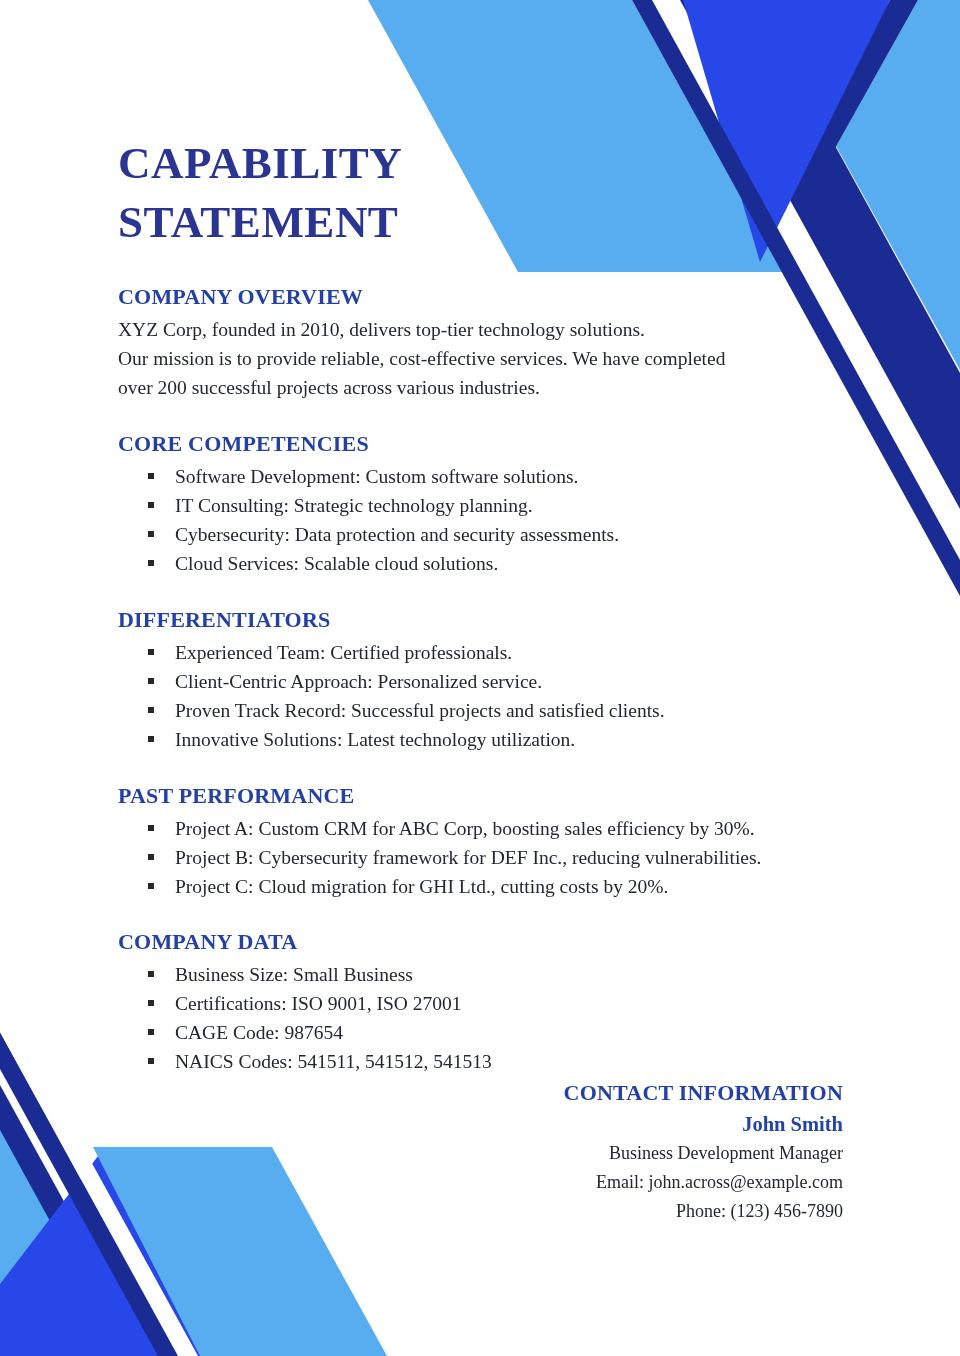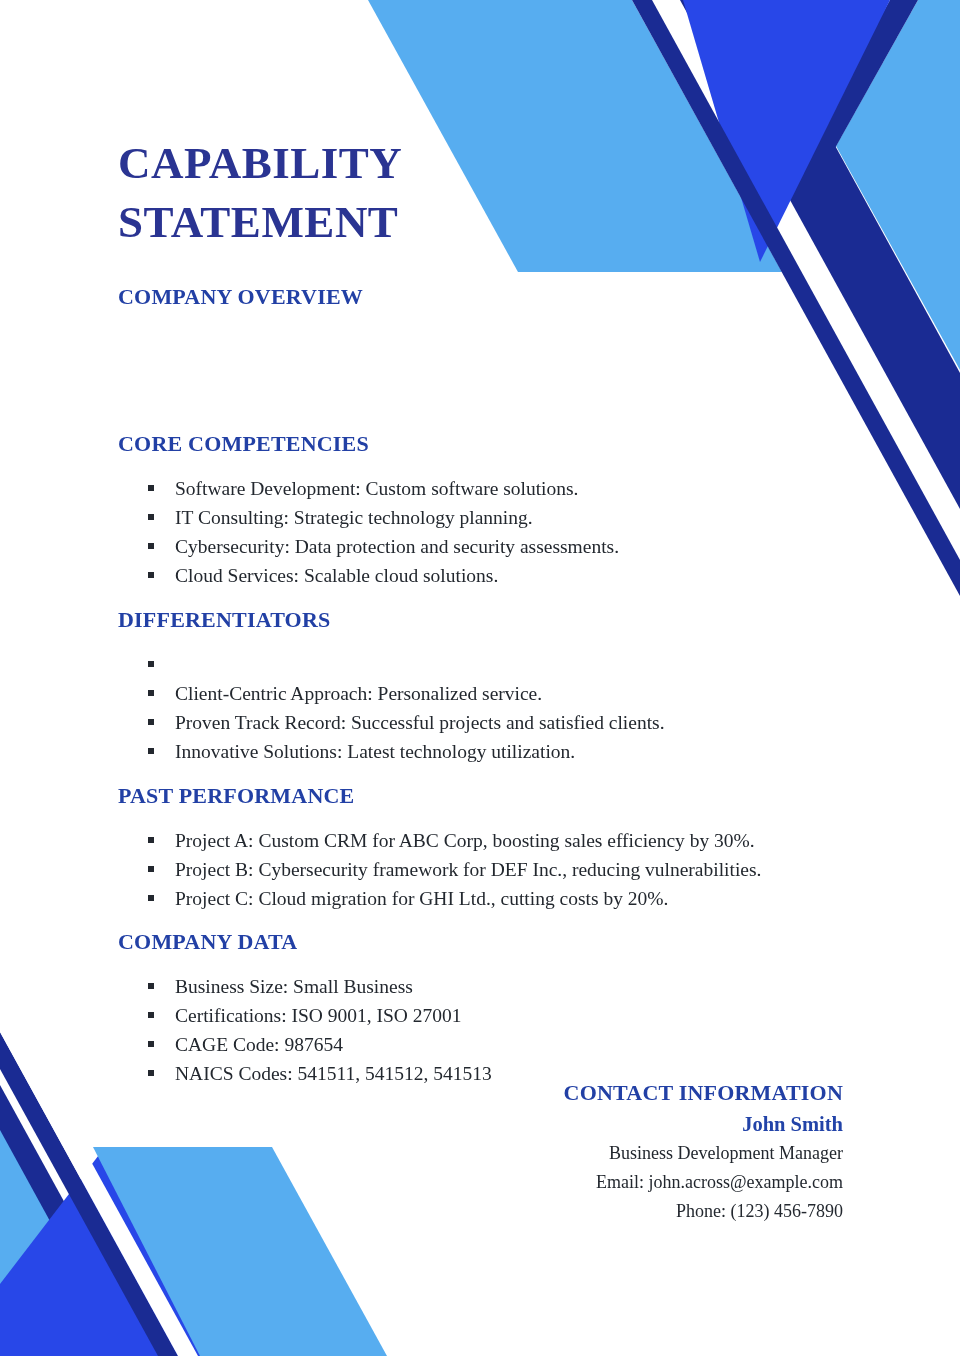--- a/index.html
+++ b/index.html
@@ -41,21 +41,21 @@
   .sec h2{
     color:var(--heading-text);
     font-size:22px;font-weight:700;line-height:28px;
     letter-spacing:.2px;
   }
   .para{margin-top:4px;}
   .pline{
     color:var(--body-text);
     font-size:19.5px;line-height:29px;white-space:nowrap;
   }
-  .blist{list-style:none;margin-top:16px;}
+  .blist{list-style:none;margin-top:4px;}
   .blist li{
     display:flex;align-items:flex-start;
     height:29px;line-height:29px;
   }
   .bullet-marker{
     flex:0 0 auto;
     width:6px;height:6px;margin:11px 21px 0 30px;
     background:var(--body-text);
   }
   .btext{
@@ -111,20 +111,25 @@
     </g>
   </svg>
 
   <header class="title-block">
     <div>CAPABILITY</div>
     <div>STATEMENT</div>
   </header>
 
   <section class="sec sec-overview">
     <h2>COMPANY OVERVIEW</h2>
+    <div class="para">
+      <div class="pline">XYZ Corp, founded in 2010, delivers top-tier technology solutions.</div>
+      <div class="pline">Our mission is to provide reliable, cost-effective services. We have completed</div>
+      <div class="pline">over 200 successful projects across various industries.</div>
+    </div>
   </section>
 
   <section class="sec sec-competencies">
     <h2>CORE COMPETENCIES</h2>
     <ul class="blist">
       <li>
           <span class="bullet-marker"></span>
           <span class="btext">Software Development: Custom software solutions.</span>
         </li>
       <li>
@@ -140,20 +145,21 @@
           <span class="btext">Cloud Services: Scalable cloud solutions.</span>
         </li>
     </ul>
   </section>
 
   <section class="sec sec-differentiators">
     <h2>DIFFERENTIATORS</h2>
     <ul class="blist">
       <li>
           <span class="bullet-marker"></span>
+          <span class="btext">Experienced Team: Certified professionals.</span>
         </li>
       <li>
           <span class="bullet-marker"></span>
           <span class="btext">Client-Centric Approach: Personalized service.</span>
         </li>
       <li>
           <span class="bullet-marker"></span>
           <span class="btext">Proven Track Record: Successful projects and satisfied clients.</span>
         </li>
       <li>

